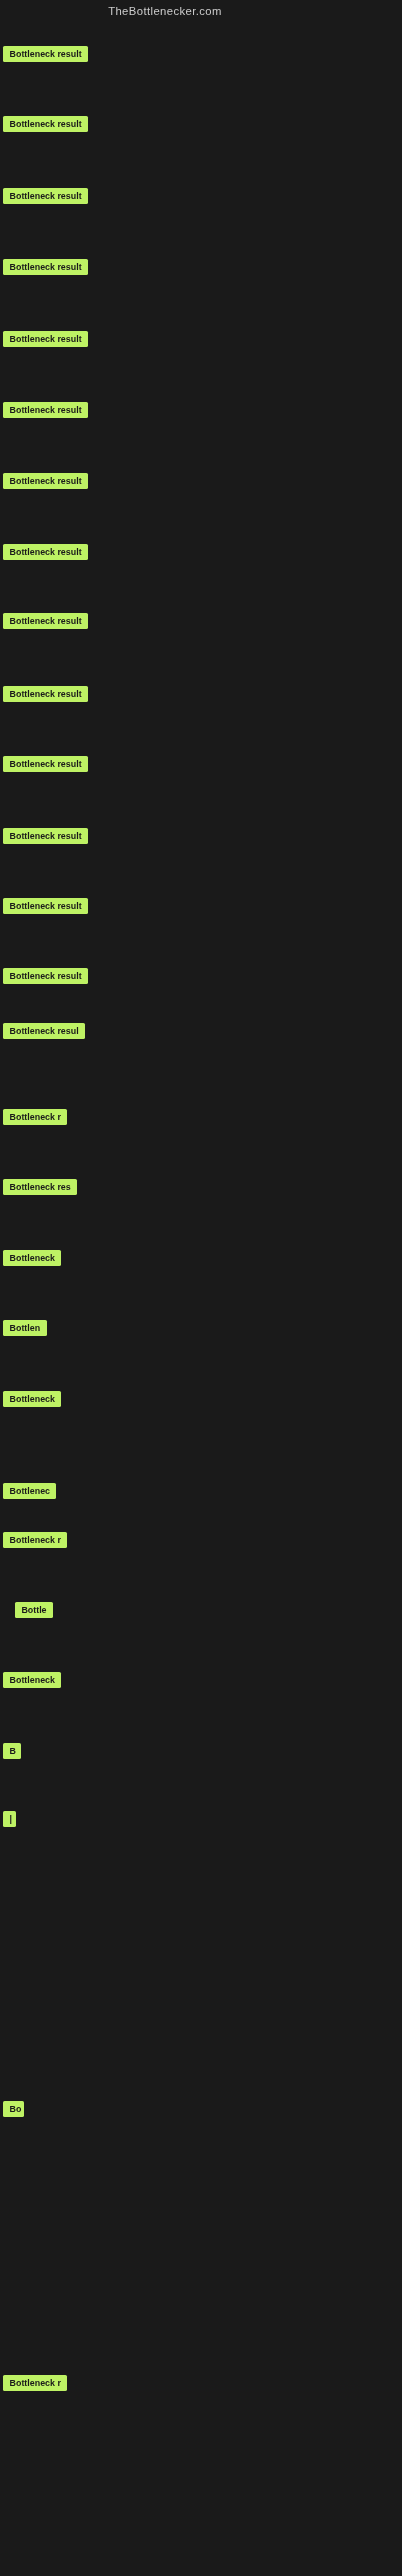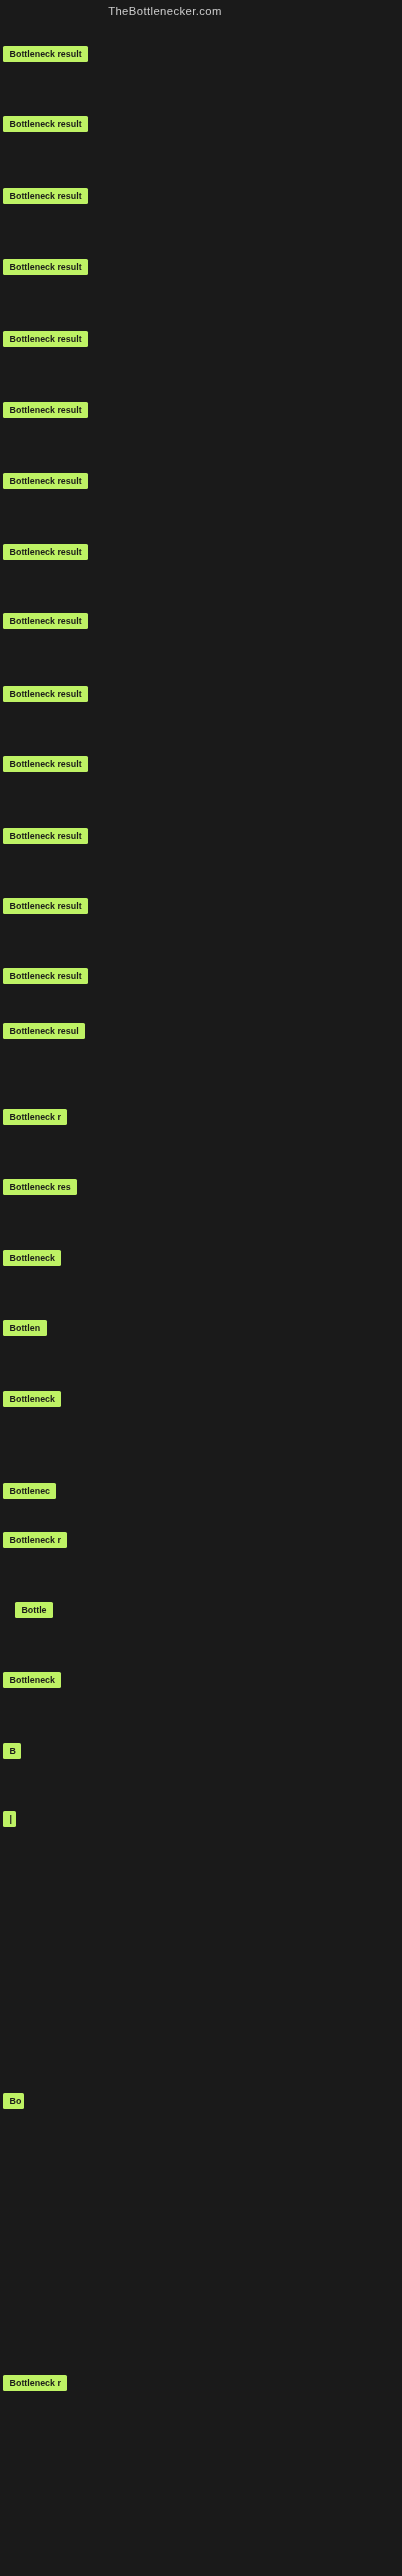--- a/index.html
+++ b/index.html
@@ -63,16 +63,16 @@
     <div style="position: absolute; top: 1179px; left: 3.2px;"><span class="bottleneck-badge" style="max-width: 79px;">Bottleneck res</span></div>
     <div style="position: absolute; top: 1250px; left: 3.2px;"><span class="bottleneck-badge" style="max-width: 63px;">Bottleneck</span></div>
     <div style="position: absolute; top: 1320px; left: 3.2px;"><span class="bottleneck-badge" style="max-width: 50px;">Bottlen</span></div>
     <div style="position: absolute; top: 1391px; left: 3.2px;"><span class="bottleneck-badge" style="max-width: 63px;">Bottleneck</span></div>
     <div style="position: absolute; top: 1461px; left: 3.2px; margin-top: 22px;"><span class="bottleneck-badge" style="max-width: 58px;">Bottlenec</span></div>
     <div style="position: absolute; top: 1532px; left: 3.2px;"><span class="bottleneck-badge" style="max-width: 71px;">Bottleneck r</span></div>
     <div style="position: absolute; top: 1602px; left: 15px;"><span class="bottleneck-badge" style="max-width: 42px;">Bottle</span></div>
     <div style="position: absolute; top: 1672px; left: 3.2px;"><span class="bottleneck-badge" style="max-width: 61px;">Bottleneck</span></div>
     <div style="position: absolute; top: 1743px; left: 3.2px;"><span class="bottleneck-badge" style="max-width: 17.7px;">B</span></div>
     <div style="position: absolute; top: 1811px; left: 3.2px;"><span class="bottleneck-badge" style="max-width: 8px;">|</span></div>
-    <div style="position: absolute; top: 2093px; left: 3.2px;"><span class="bottleneck-badge" style="max-width: 21px;">Bo</span></div>
+    <div style="position: absolute; top: 2093px; left: 3.2px;"><span class="bottleneck-badge" style="max-width: 21px; margin-top: 8px;">Bo</span></div>
     <div style="position: absolute; top: 2375px; left: 3.2px;"><span class="bottleneck-badge" style="max-width: 71px;">Bottleneck r</span></div>
   </div>
 
 
 </body></html>

